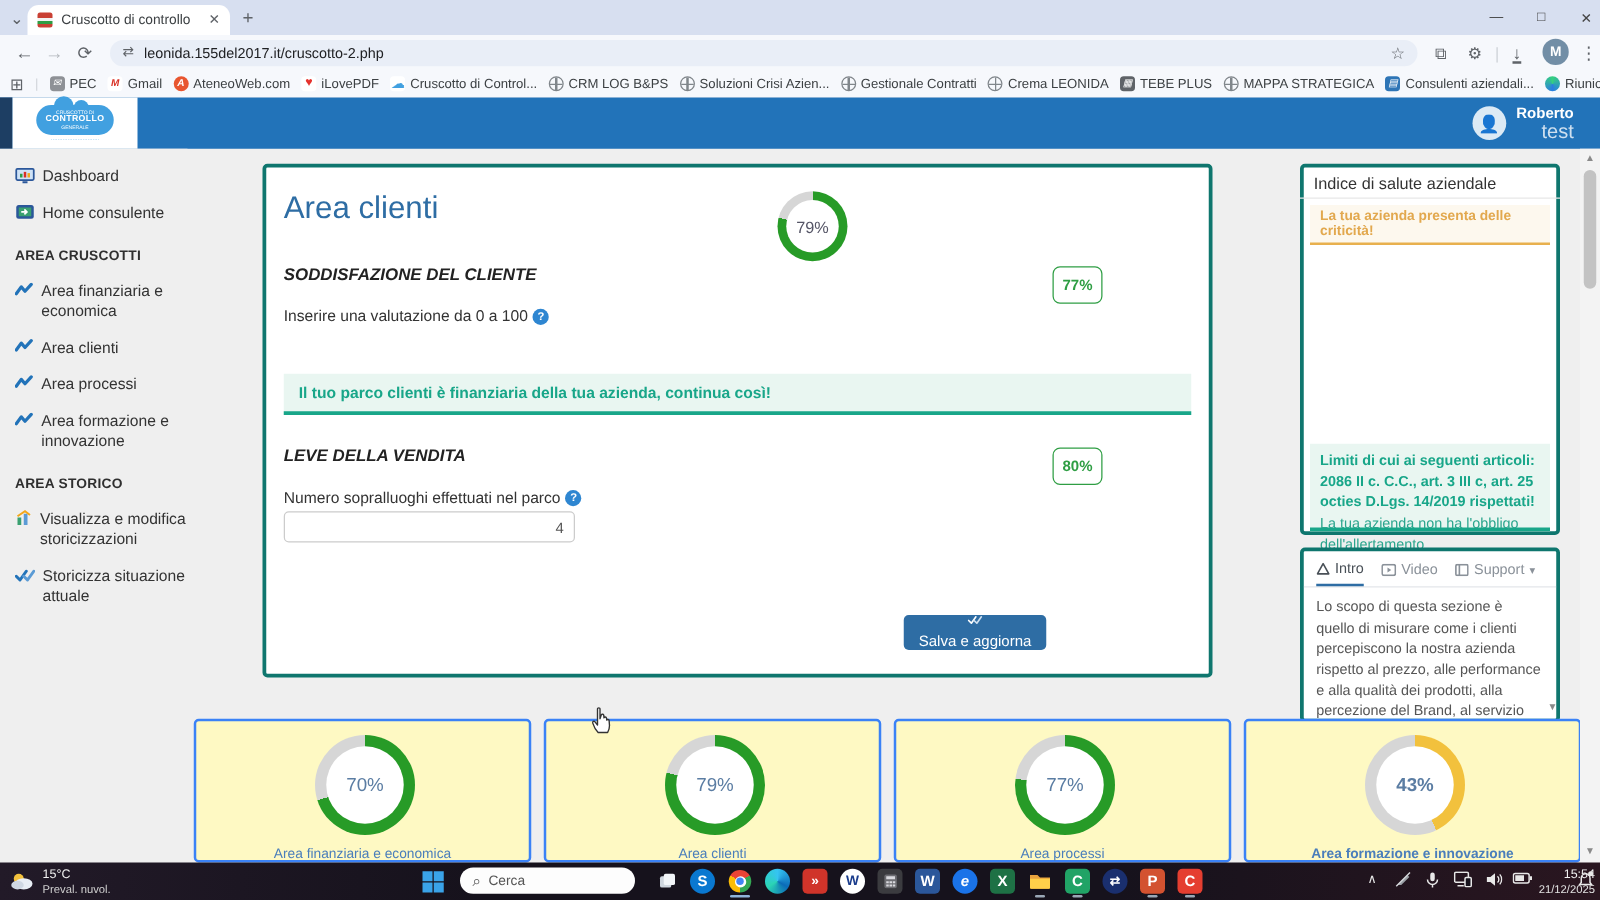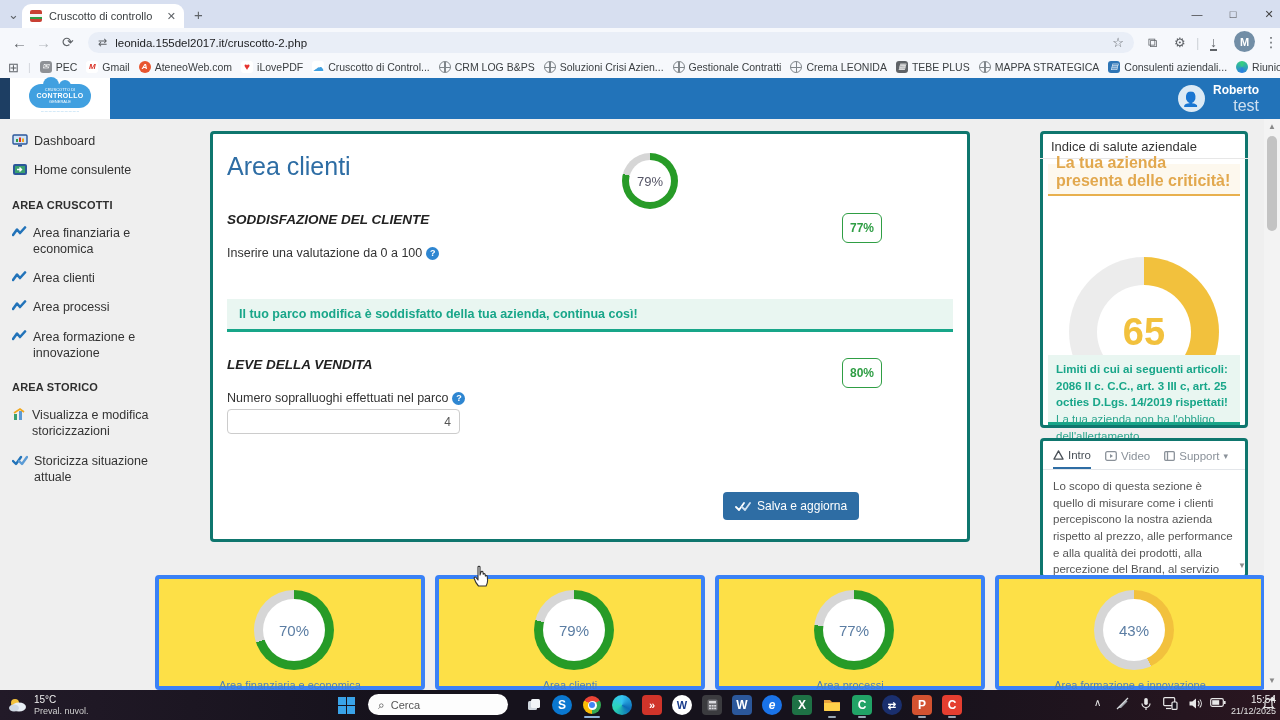--- a/index.html
+++ b/index.html
@@ -56,38 +56,38 @@
   .badge{width:40px;height:30px;border:1px solid #2f9e44;border-radius:6px;color:#2f9e44;font-weight:bold;font-size:12px;
     display:flex;align-items:center;justify-content:center;background:#fff;box-sizing:border-box;}
   .lbl{font-size:12.5px;color:#333;display:flex;align-items:center;gap:4px;}
   .help{width:13px;height:13px;border-radius:50%;background:#2e86d1;color:#fff;font-size:9px;font-weight:bold;
     display:inline-flex;align-items:center;justify-content:center;}
   .inp{width:233px;height:25px;border:1px solid #ccc;border-radius:4px;font-size:12px;color:#555;text-align:right;
     padding:0 8px;box-sizing:border-box;font-family:"Liberation Sans",sans-serif;background:#fff;}
   .alert-green{background:#e9f6f1;border-bottom:3px solid #18a689;color:#18a689;font-weight:bold;font-size:12.5px;
     display:flex;align-items:center;padding:0 12px;box-sizing:border-box;}
   .btn-save{background:#2e6da4;border-radius:4px;color:#fff;font-size:12px;display:flex;align-items:center;gap:6px;
-    justify-content:center;border:none;height:28px;padding:0 12px;font-family:"Liberation Sans",sans-serif;}
+    justify-content:center;border:none;height:28px;padding:0 12px;font-family:"Liberation Sans",sans-serif;flex-direction:column;}
   .gauge{border-radius:50%;}
   .gauge::before{content:"";position:absolute;inset:var(--ring,7px);background:#fff;border-radius:50%;}
   .gauge{position:relative;display:flex;align-items:center;justify-content:center;}
   .gauge .glabel{position:relative;z-index:1;}
   
   .panel-head{font-size:13px;color:#333;}
-  .alert-amber{background:#fdf8ee;border-bottom:2px solid #e8b04e;color:#e2a84e;font-weight:bold;font-size:16px;
-    display:flex;align-items:flex-end;padding:4px 8px;box-sizing:border-box;}
+  .alert-amber{background:#fdf8ee;border-bottom:2px solid #e8b04e;color:#e2a84e;font-weight:bold;font-size:11px;
+    display:flex;align-items:center;padding:4px 8px;box-sizing:border-box;}
   .alert-teal-block{background:#e9f6f1;border-bottom:3px solid #18a689;font-size:11.5px;line-height:1.45;
     padding:6px 8px;box-sizing:border-box;color:#2aa58d;}
   .alert-teal-block b{color:#18a689;}
   .tabs{display:flex;gap:14px;align-items:center;font-size:11.5px;color:#8a9199;padding:8px 10px 0 10px;}
   .tabx{display:flex;align-items:center;gap:4px;padding-bottom:6px;}
   .tab-active{color:#495057;border-bottom:2px solid #2e6da4;}
   .para{font-size:11.5px;color:#555;line-height:1.45;}
   
-  .sumcard{top:575px;height:115px;background:#fde047;border-radius:4px;border:4px solid #3b82f6;box-sizing:border-box;}
+  .sumcard{top:575px;height:115px;background:#fef9c3;border-radius:4px;border:2px solid #3b82f6;box-sizing:border-box;}
   .sumlabel{position:absolute;left:0;right:0;top:100px;text-align:center;font-size:11px;color:#4a7ebb;}
   .gpct{font-size:15px;color:#5b7da3;}
   
   .sbtrack{left:1264px;top:119px;width:16px;height:571px;background:#f3f3f3;}
   .sbthumb{left:1267px;top:136px;width:10px;height:95px;background:#c3c3c3;border-radius:5px;}
   .sbarrow{color:#8a8a8a;font-size:8px;}
   
   .taskbar{left:0;top:690px;width:1280px;height:30px;background:linear-gradient(90deg,#221a28,#16121c 30%,#16121c 70%,#2a1620);
     display:block;color:#eee;}
   .tb-ico{position:absolute;top:695px;width:20px;height:20px;border-radius:4px;display:flex;align-items:center;justify-content:center;
@@ -280,21 +280,21 @@
     <span class="glabel" style="font-size:13px;color:#556;">79%</span>
   </div>
 
   <div class="abs sec-head" style="left:227px;top:212px;">SODDISFAZIONE DEL CLIENTE</div>
   <div class="abs badge" style="left:842px;top:213px;">77%</div>
   <div class="abs lbl" style="left:227px;top:246px;">
     <span>Inserire una valutazione da 0 a 100</span>
     <span class="help">?</span>
   </div>
   <div class="abs alert-green" style="left:227px;top:299px;width:726px;height:33px;">
-    <span>Il tuo parco modifica è soddisfatto della tua azienda, continua così!</span>
+    <span>Il tuo parco clienti è finanziaria della tua azienda, continua così!</span>
   </div>
 
   <div class="abs sec-head" style="left:227px;top:357px;">LEVE DELLA VENDITA</div>
   <div class="abs badge" style="left:842px;top:358px;">80%</div>
   <div class="abs lbl" style="left:227px;top:391px;">
     <span>Numero sopralluoghi effettuati nel parco</span>
     <span class="help">?</span>
   </div>
   <input class="abs inp" style="left: 227px; top: 409px;" value="4">
 
@@ -304,23 +304,20 @@
       <path d="M7 6 l3 3 L15 2" fill="none" stroke="#cfe0f0" stroke-width="1.8" stroke-linecap="round" stroke-linejoin="round"></path>
     </svg>
     <span>Salva e aggiorna</span>
   </button>
 
   <div class="abs card" style="left:1040px;top:131px;width:208px;height:297px;border-radius:4px;"></div>
   <div class="abs panel-head" style="left:1028px;top:139px;margin-left:23px;">Indice di salute aziendale</div>
   <div class="abs" style="left:1040px;top:158px;width:208px;height:1px;background:#e7e7e7;"></div>
   <div class="abs alert-amber" style="left:1048px;top:164px;width:192px;height:32px;">
     <span>La tua azienda presenta delle criticità!</span>
-  </div>
-  <div class="abs gauge" style="left: 1069px; top: 201px; width: 150px; height: 150px; --ring: 28px; background: conic-gradient(rgb(242, 193, 61) 234deg, rgb(236, 236, 236) 0deg);">
-    <span class="glabel" style="font-size:38px;font-weight:bold;color:#f2c13d;">65</span>
   </div>
   <div class="abs alert-teal-block" style="left:1048px;top:355px;width:192px;height:70px;">
     <b>Limiti di cui ai seguenti articoli: 2086 II c. C.C., art. 3 III c, art. 25 octies D.Lgs. 14/2019 rispettati!</b><span> La tua azienda non ha l'obbligo dell'allertamento</span>
   </div>
 
   <div class="abs card" style="left:1040px;top:438px;width:208px;height:140px;overflow:hidden;">
     <div class="tabs">
       <span class="tabx tab-active">
         <svg width="11" height="10" viewBox="0 0 12 11">
           <path d="M6 1 L11 10 H1 Z" fill="none" stroke="#495057" stroke-width="1.4" stroke-linejoin="round"></path>
@@ -359,21 +356,21 @@
       <span class="glabel gpct">79%</span>
     </div>
     <div class="sumlabel">Area clienti</div>
   </div>
   <div class="abs sumcard" style="left:715px;width:270px;">
     <div class="gauge" style="position: absolute; left: 95px; top: 11px; width: 80px; height: 80px; --ring: 9px; background: conic-gradient(rgb(39, 155, 39) 277.2deg, rgb(214, 214, 214) 0deg);">
       <span class="glabel gpct">77%</span>
     </div>
     <div class="sumlabel">Area processi</div>
   </div>
-  <div class="abs sumcard" style="left:995px;width:270px;">
+  <div class="abs sumcard" style="left:995px;width:270px;font-weight:bold;">
     <div class="gauge" style="position: absolute; left: 95px; top: 11px; width: 80px; height: 80px; --ring: 9px; background: conic-gradient(rgb(242, 193, 61) 154.8deg, rgb(214, 214, 214) 0deg);">
       <span class="glabel gpct">43%</span>
     </div>
     <div class="sumlabel">Area formazione e innovazione</div>
   </div>
 
   <div class="abs sbtrack"></div>
   <span class="abs sbarrow" style="left:1268px;top:122px;">▲</span>
   <div class="abs sbthumb"></div>
   <span class="abs sbarrow" style="left:1268px;top:676px;">▼</span>

